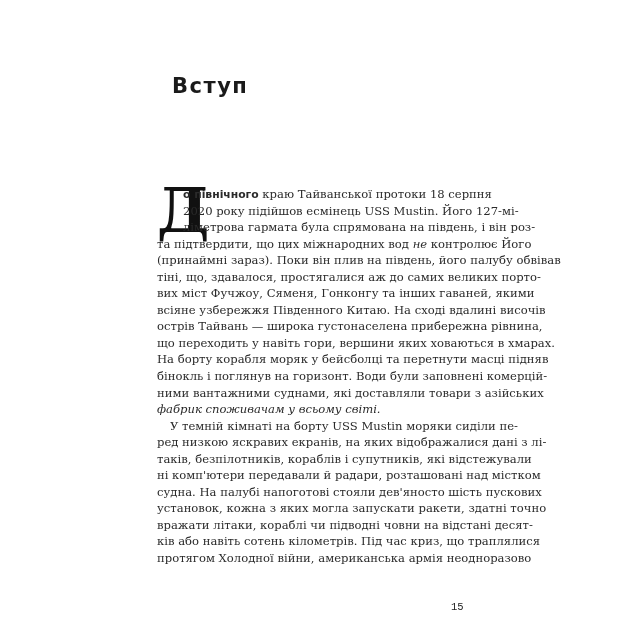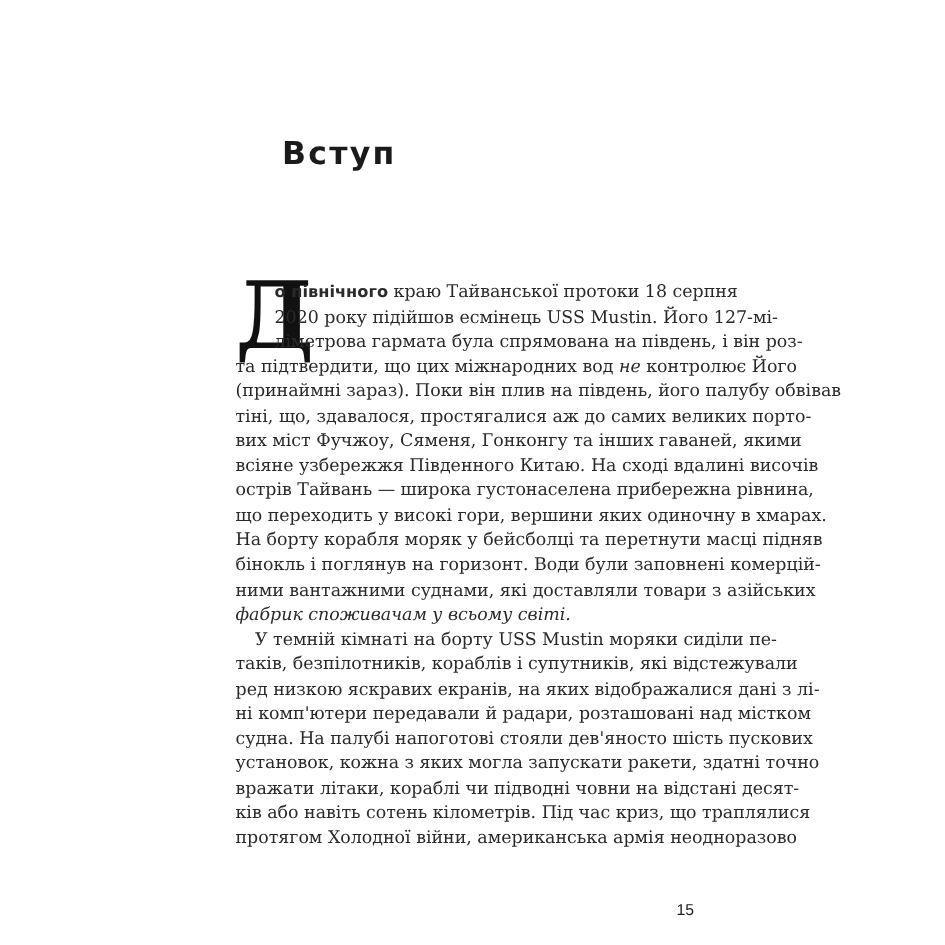--- a/index.html
+++ b/index.html
@@ -1,69 +1,69 @@
 <!DOCTYPE html>
 <html><head>
 <meta charset="utf-8">
 <style>
   html, body { margin:0; padding:0; background:#ffffff; }
   body { width:630px; height:630px; position:relative; overflow:hidden; }
   .title {
-    position:absolute; left:188px; top:74px;
+    position:absolute; left:172px; top:74px;
     font-family:"DejaVu Sans", sans-serif; font-weight:bold;
-    font-size:21px; letter-spacing:1.5px; color:#1a1a1a;margin-top:16px;
+    font-size:21px; letter-spacing:1.5px; color:#1a1a1a;
   }
   .textblock {
     position:absolute; left:157px; top:186px; width:317px;
     font-family:"DejaVu Serif", serif; font-size:11.6px;
     line-height:16.55px; color:#2a2a2a;
   }
   .line { display:block; white-space:nowrap; text-align:justify; text-align-last:justify; height:16.55px; overflow:visible; }
   .line.last { text-align-last:left;font-style:italic; }
   .line.indent { padding-left:13px; }
   .line.dropind { padding-left:26px; }
   .dropcap {
     position:absolute; left:157px; top:186px;
     font-family:"DejaVu Serif", serif; font-weight:bold;
     font-size:62px; line-height:50px; color:#111;
     transform:scaleX(0.95); transform-origin:left top;
   }
   .lead { font-family:"DejaVu Sans", sans-serif; font-weight:bold; font-size:10.8px; }
   .it { font-style:italic;margin-top:32px; }
   .pagenum {
     position:absolute; left:451px; top:601px;
-    font-family:Liberation Sans, sans-serif; font-size:10.5px; color:#222;
+    font-family:Liberation Mono, monospace; font-size:10.5px; color:#222;
   }
 </style>
 </head>
 <body>
 
 <div class="title">Вступ</div>
 
 <div class="dropcap">Д</div>
 
 <div class="textblock">
   <span class="line dropind"><span class="lead">о північного</span><span> краю Тайванської протоки 18 серпня</span></span>
   <span class="line dropind">2020 року підійшов есмінець USS Mustin. Його 127-мі-</span>
   <span class="line dropind">ліметрова гармата була спрямована на південь, і він роз-</span>
   <span class="line"><span>та підтвердити, що цих міжнародних вод </span><span class="it">не</span><span> контролює Його</span></span>
   <span class="line">(принаймні зараз). Поки він плив на південь, його палубу обвівав</span>
   <span class="line">тіні, що, здавалося, простягалися аж до самих великих порто-</span>
   <span class="line">вих міст Фучжоу, Сяменя, Гонконгу та інших гаваней, якими</span>
   <span class="line">всіяне узбережжя Південного Китаю. На сході вдалині височів</span>
   <span class="line">острів Тайвань — широка густонаселена прибережна рівнина,</span>
-  <span class="line">що переходить у високі гори, вершини яких одиночну в хмарах.</span>
+  <span class="line">що переходить у навіть гори, вершини яких ховаються в хмарах.</span>
   <span class="line">На борту корабля моряк у бейсболці та перетнути масці підняв</span>
   <span class="line">бінокль і поглянув на горизонт. Води були заповнені комерцій-</span>
   <span class="line">ними вантажними суднами, які доставляли товари з азійських</span>
   <span class="line last">фабрик споживачам у всьому світі.</span>
 
   <span class="line indent">У темній кімнаті на борту USS Mustin моряки сиділи пе-</span>
+  <span class="line">ред низкою яскравих екранів, на яких відображалися дані з лі-</span>
   <span class="line">таків, безпілотників, кораблів і супутників, які відстежували</span>
-  <span class="line">ред низкою яскравих екранів, на яких відображалися дані з лі-</span>
   <span class="line">ні комп'ютери передавали й радари, розташовані над містком</span>
   <span class="line">судна. На палубі напоготові стояли дев'яносто шість пускових</span>
   <span class="line">установок, кожна з яких могла запускати ракети, здатні точно</span>
   <span class="line">вражати літаки, кораблі чи підводні човни на відстані десят-</span>
   <span class="line">ків або навіть сотень кілометрів. Під час криз, що траплялися</span>
   <span class="line">протягом Холодної війни, американська армія неодноразово</span>
 </div>
 
 <div class="pagenum">15</div>
 

